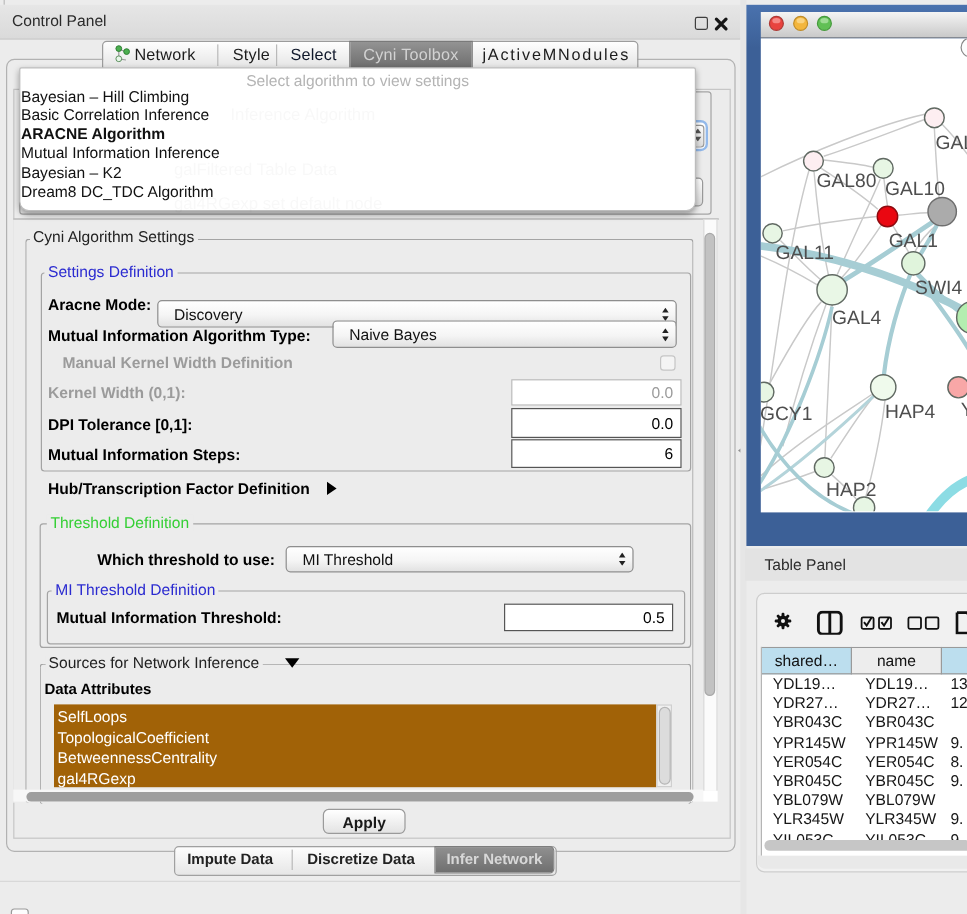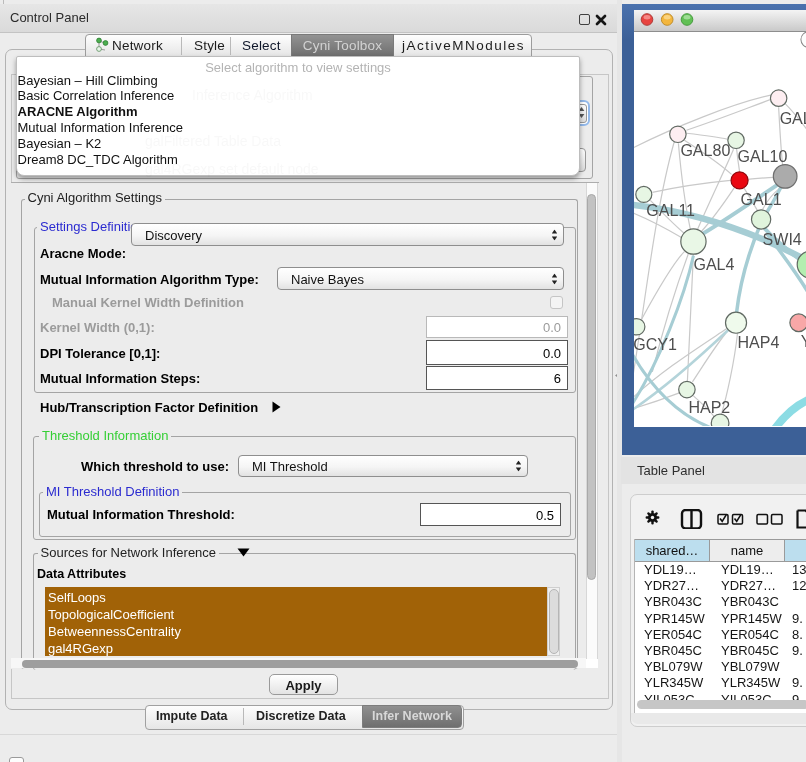--- a/index.html
+++ b/index.html
@@ -58,21 +58,21 @@
 
 <div class="abs" style="left:11px;top:182px;width:588px;height:486px;border-top:1px solid #adadad;background:#ececec;overflow:hidden"></div>
 
 <div class="group" style="left:20.5px;top:199px;width:555px;height:469px;border-bottom:none"></div>
 <div class="gtitle" style="left:24.5px;top:191px;color:#222">Cyni Algorithm Settings</div>
 
 <div class="group" style="left:33.5px;top:226.5px;width:540px;height:164px"></div>
 <div class="gtitle" style="left:37px;top:219.5px;color:#2b2bd0">Settings Definition</div>
 
 <div class="lbl" style="left:40px;top:246px">Aracne Mode:</div>
-<div class="combo" style="left:131px;top:223px;width:431px;height:21px">
+<div class="combo" style="left:131px;top:250px;width:431px;height:21px">
     <span class="ct">Discovery</span>
     <svg width="7" height="11" viewBox="0 0 7 11">
       <path d="M3.5 0 L6.2 4 H0.8 Z" fill="#222"></path>
       <path d="M3.5 11 L6.2 7 H0.8 Z" fill="#222"></path>
     </svg>
   </div>
 
 <div class="lbl" style="left:40px;top:272px">Mutual Information Algorithm Type:</div>
 <div class="combo" style="left:277px;top:267px;width:285px;height:21px">
     <span class="ct">Naive Bayes</span>
@@ -99,21 +99,21 @@
 <div class="field" style="left:426px;top:366px;width:140px;height:22px;border:1px solid #555">
     <span>6</span>
   </div>
 
 <div class="lbl" style="left:40px;top:400px;font-size:13px">Hub/Transcription Factor Definition</div>
 <svg class="abs" style="left:272px;top:401px" width="9" height="12" viewBox="0 0 9 12">
     <path d="M0.5 0.5 L8.5 6 L0.5 11.5 Z" fill="#000"></path>
   </svg>
 
 <div class="group" style="left:32.5px;top:436px;width:541px;height:102px"></div>
-<div class="gtitle" style="left:39px;top:428.5px;color:#35cf35">Threshold Information</div>
+<div class="gtitle" style="left:39px;top:428.5px;color:#35cf35">Threshold Definition</div>
 
 <div class="lbl" style="left:81px;top:459px">Which threshold to use:</div>
 <div class="combo" style="left:238px;top:455px;width:288px;height:20px">
     <span class="ct">MI Threshold</span>
     <svg width="7" height="11" viewBox="0 0 7 11">
       <path d="M3.5 0 L6.2 4 H0.8 Z" fill="#222"></path>
       <path d="M3.5 11 L6.2 7 H0.8 Z" fill="#222"></path>
     </svg>
   </div>
 

